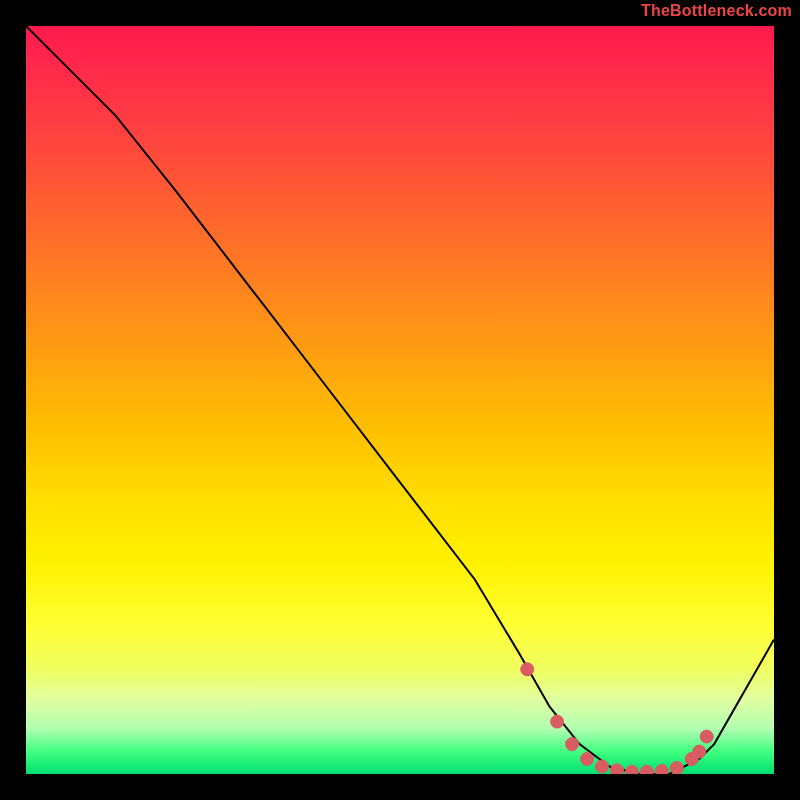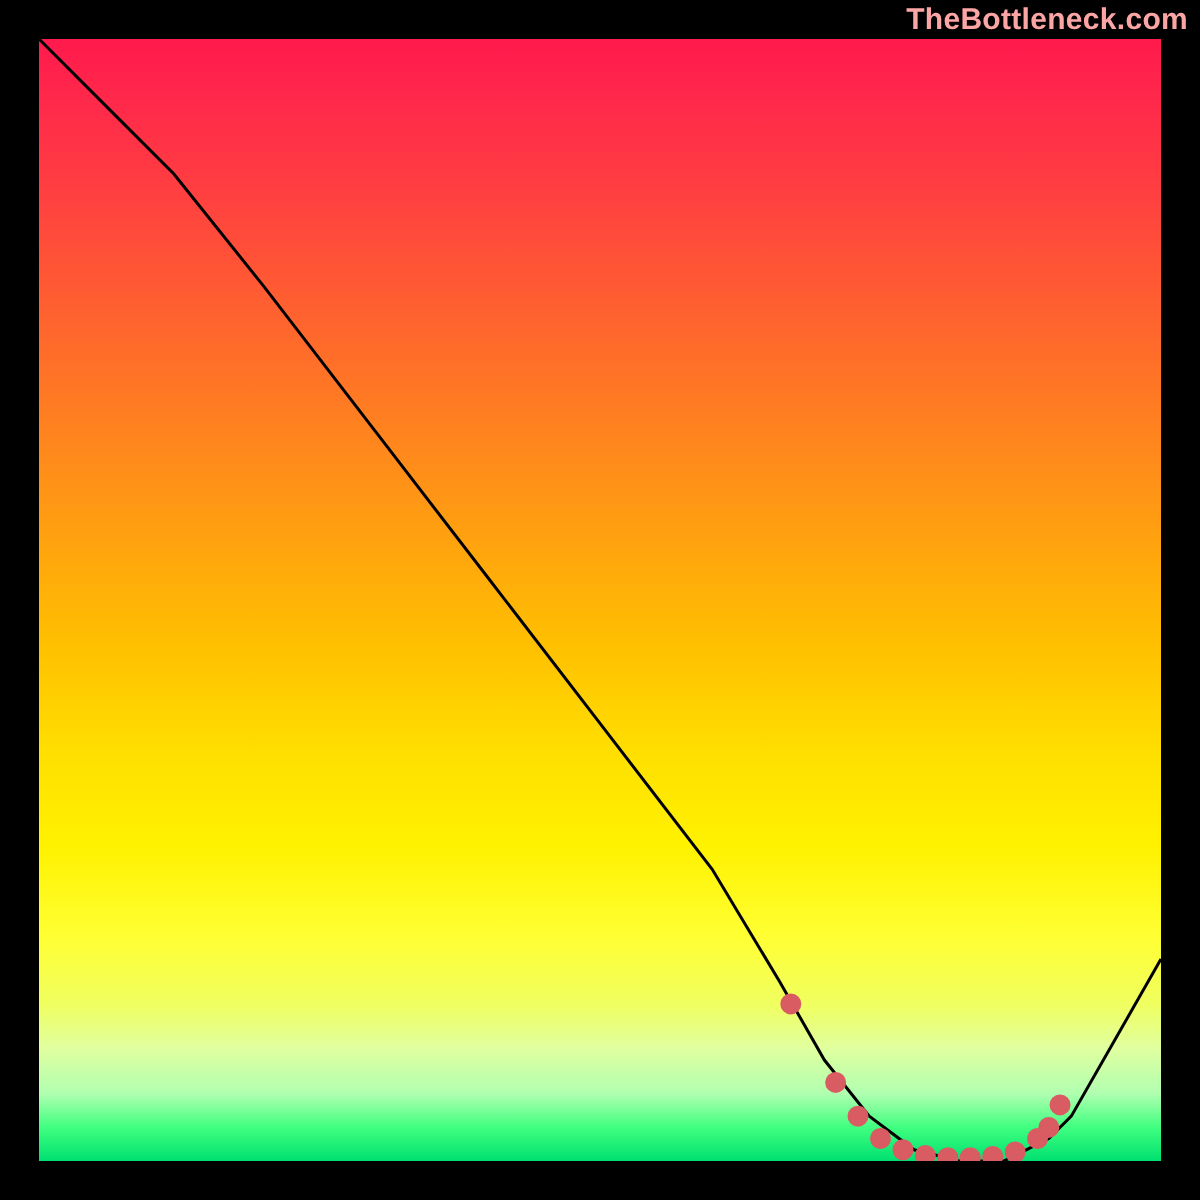--- a/index.html
+++ b/index.html
@@ -31,23 +31,23 @@
       #e0ffa0 90%,
       #b0ffb0 94%,
       #40ff80 97%,
       #00e070 100%);
   }
   .attribution {
     position: absolute;
     top: 2px;
     right: 8px;
     font-family: Arial, Helvetica, sans-serif;
-    font-size: 20px;
+    font-size: 16px;
     font-weight: bold;
-    color: #fca5a5;
+    color: #ef4444;
     letter-spacing: 0.2px;
   }
   svg.overlay {
     position: absolute;
     left: 0;
     top: 0;
     width: 748px;
     height: 748px;
   }
   .curve {

